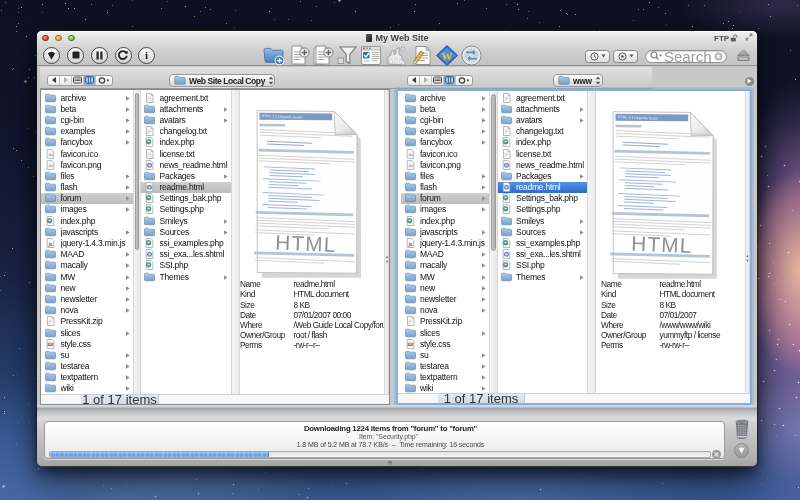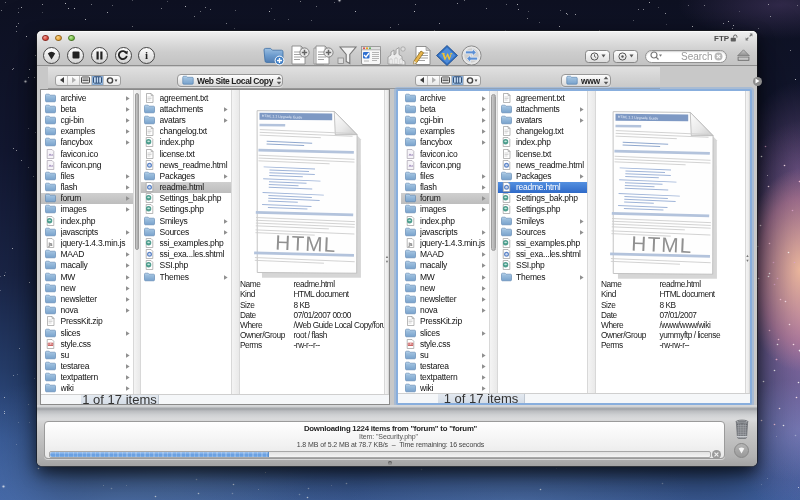--- a/index.html
+++ b/index.html
@@ -35,24 +35,24 @@
 .lock { position:absolute; top:3px; left:693px; }
 .fsarr { position:absolute; top:2px; left:708px; }
 .tbtn { position:absolute; top:15.5px; width:17px; height:17px; border-radius:50%;
   background:linear-gradient(180deg,#fdfdfd,#d4d4d4); border:1.6px solid #474747;
   display:flex; align-items:center; justify-content:center; }
 .ti { position:absolute; top:14px; }
 .rbtn { position:absolute; top:19px; height:12.5px; border-radius:3.5px; background:linear-gradient(180deg,#fefefe,#dcdcdc);
   border:1px solid #888; display:flex; align-items:center; justify-content:center; gap:2px; }
 .search { position:absolute; top:18.5px; left:608px; width:82px; height:13.5px; border-radius:7px;
   background:#fff; border:1px solid #919191; display:flex; align-items:center; box-shadow:inset 0 1px 1.5px rgba(0,0,0,0.18);}
-.search .stxt { font-size:10px; color:#9a9a9a; margin-left:19px; flex:1;}
+.search .stxt { font-size:15px; color:#9a9a9a; margin-left:2px; flex:1;}
 .eject { position:absolute; top:18px; left:699px; }
 
-.phdr { position:absolute; left:11px; top:36px; width:612px; height:22px;
+.phdr { position:absolute; left:3px; top:36px; width:612px; height:22px;
   background:linear-gradient(180deg,#e0e0e0,#c8c8c8); border-bottom:1px solid #969696; }
 .seg { position:absolute; top:8px; height:10.5px; background:linear-gradient(180deg,#fff,#e8e8e8); border:1px solid #9e9e9e; border-radius:3px;
   display:flex; align-items:center; }
 .sgc { width:12px; height:100%; display:flex; align-items:center; justify-content:center; border-right:1px solid #c2c2c2; }
 .sgc.last { border-right:none; width:16px;}
 .sgc.sel { background:linear-gradient(180deg,#cfe0f4,#b2cfee); box-shadow:inset 0 0 0 1px #86abd4; }
 .popup { position:absolute; top:7px; height:13px; background:linear-gradient(180deg,#fefefe,#d9d9d9); border:1px solid #989898; border-radius:4px;
   display:flex; align-items:center; box-shadow:0 1px 0 rgba(255,255,255,0.5);}
 .pfold { width:12px; height:10.5px; margin-left:4px; flex:none;}
 .ptxt { font-size:8.5px; font-weight:bold; color:#222; margin-left:3px; margin-right:3px; flex:1; text-align:center; white-space:nowrap; letter-spacing:-0.42px;}
@@ -132,20 +132,21 @@
       </linearGradient>
 </defs>
   </svg>
 <div class="desktop">
 <div class="stars"></div>
 <div class="window">
  <div class="chrome">
   <div class="tl r"></div>
         <div class="tl o"></div>
         <div class="tl g"></div>
+  <div class="title"><span class="proxy"></span>My Web Site</div>
   <div class="ftp">FTP</div>
   <svg class="lock" width="8" height="8" viewBox="0 0 9 9">
           <rect x="0.8" y="4.2" width="5.8" height="4.3" rx="0.8" fill="#5e5e5e"></rect>
           <path d="M4 4 v-1 a1.9 1.9 0 0 1 3.8 0 V4" fill="none" stroke="#5e5e5e" stroke-width="1.1"></path>
         </svg>
   <svg class="fsarr" width="8" height="8" viewBox="0 0 8 8">
           <path d="M4.6 0.6 h2.8 v2.8 l-1 -1 -1.4 1.4 -0.8 -0.8 1.4 -1.4 z" fill="#787878"></path>
           <path d="M3.4 7.4 h-2.8 v-2.8 l1 1 1.4 -1.4 0.8 0.8 -1.4 1.4 z" fill="#787878"></path>
         </svg>
   <div class="tbtn" style="left:5.5px">

